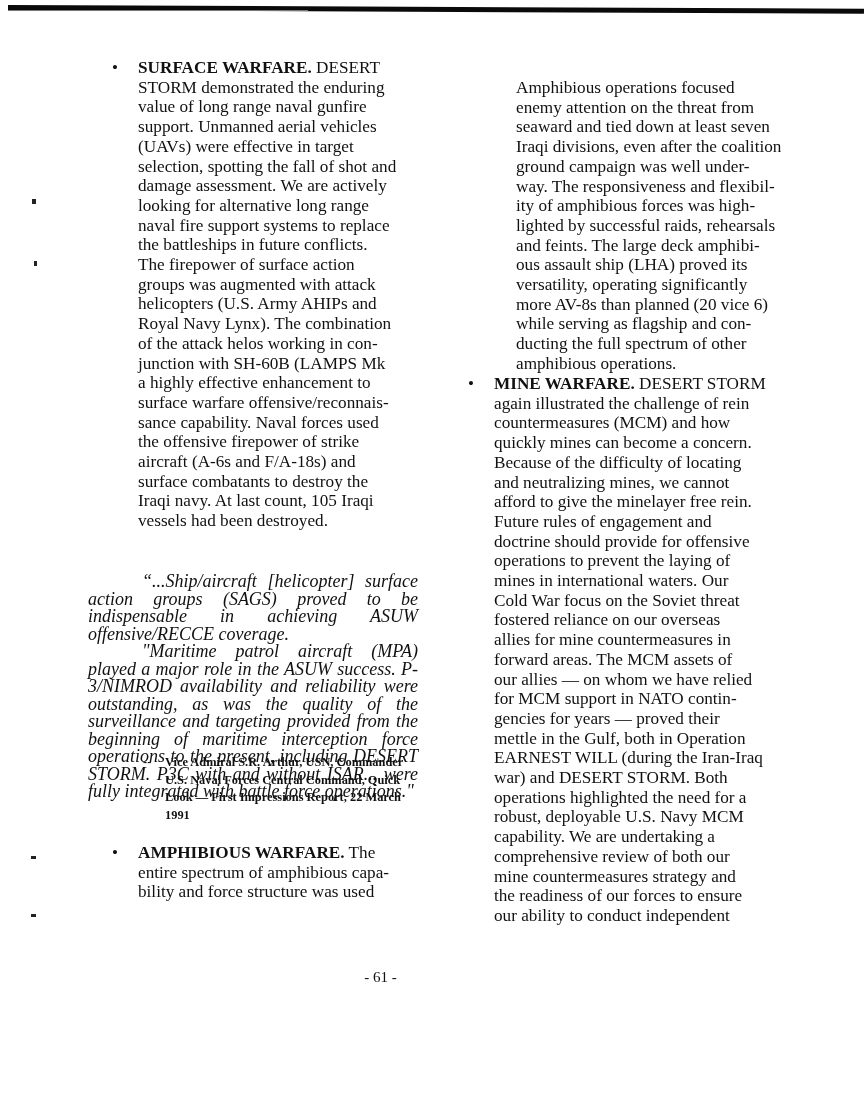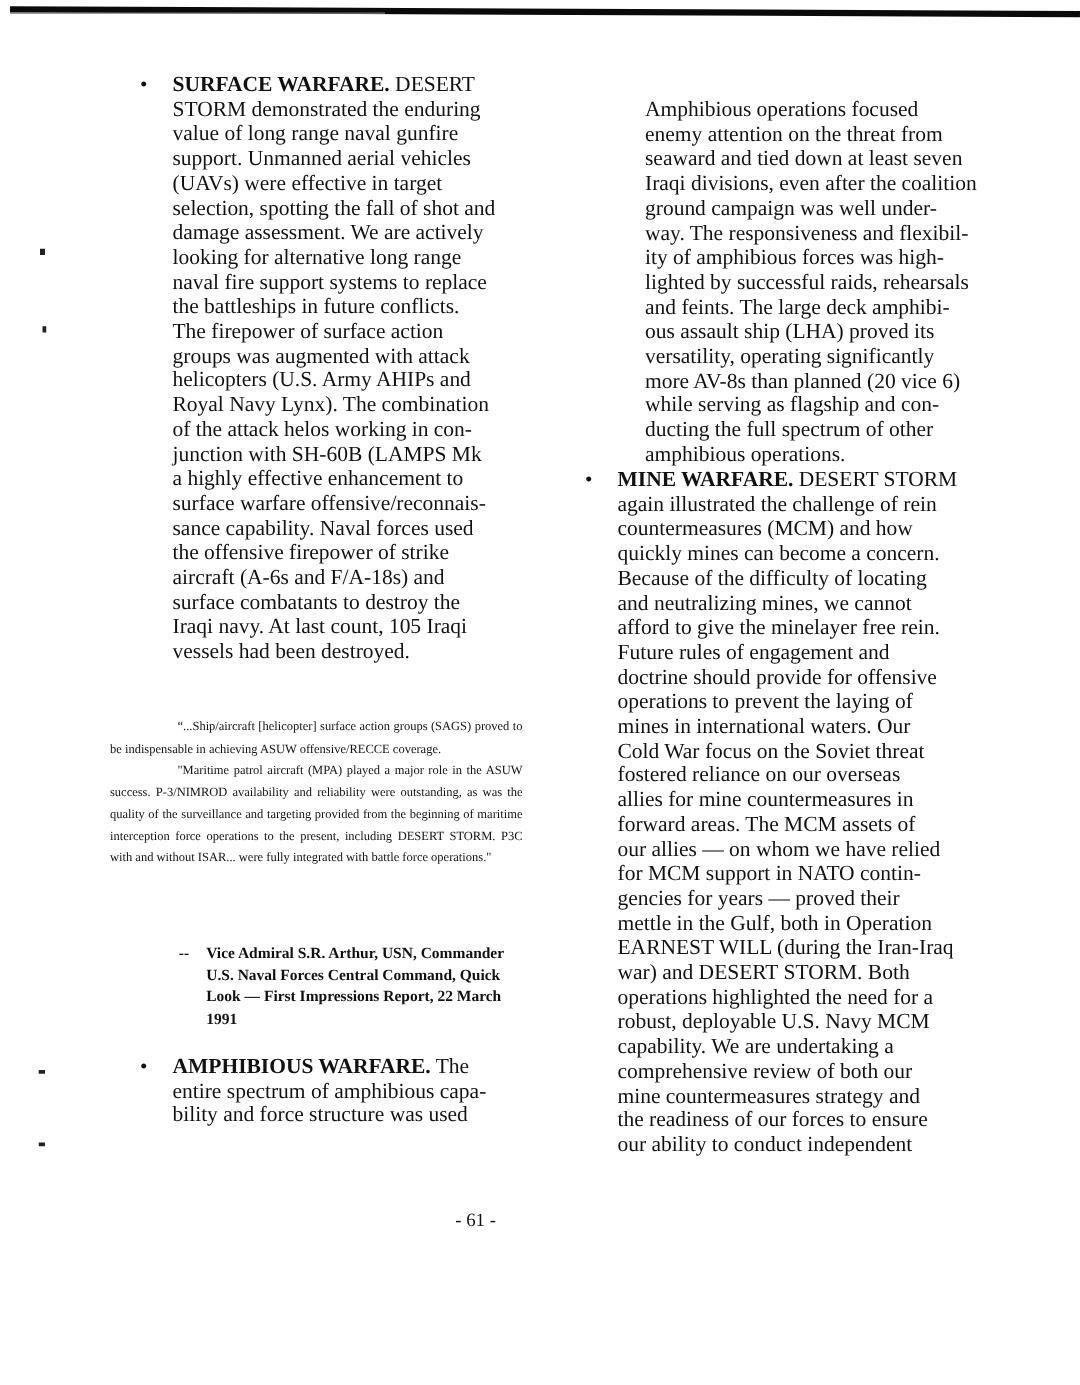--- a/index.html
+++ b/index.html
@@ -62,21 +62,22 @@
     }
     .para-line {
       display: block;
       white-space: nowrap;
     }
     .quote-block {
       position: absolute;
       left: 88px;
       top: 573px;
       width: 330px;
-      font-size: 10px;
+      font-style: italic;
+      font-size: 18px;
       line-height: 17.5px;
       text-align: justify;
     }
     .quote-block p {
       margin: 0;
       text-indent: 54px;
     }
     .attribution {
       position: absolute;
       left: 143px;

